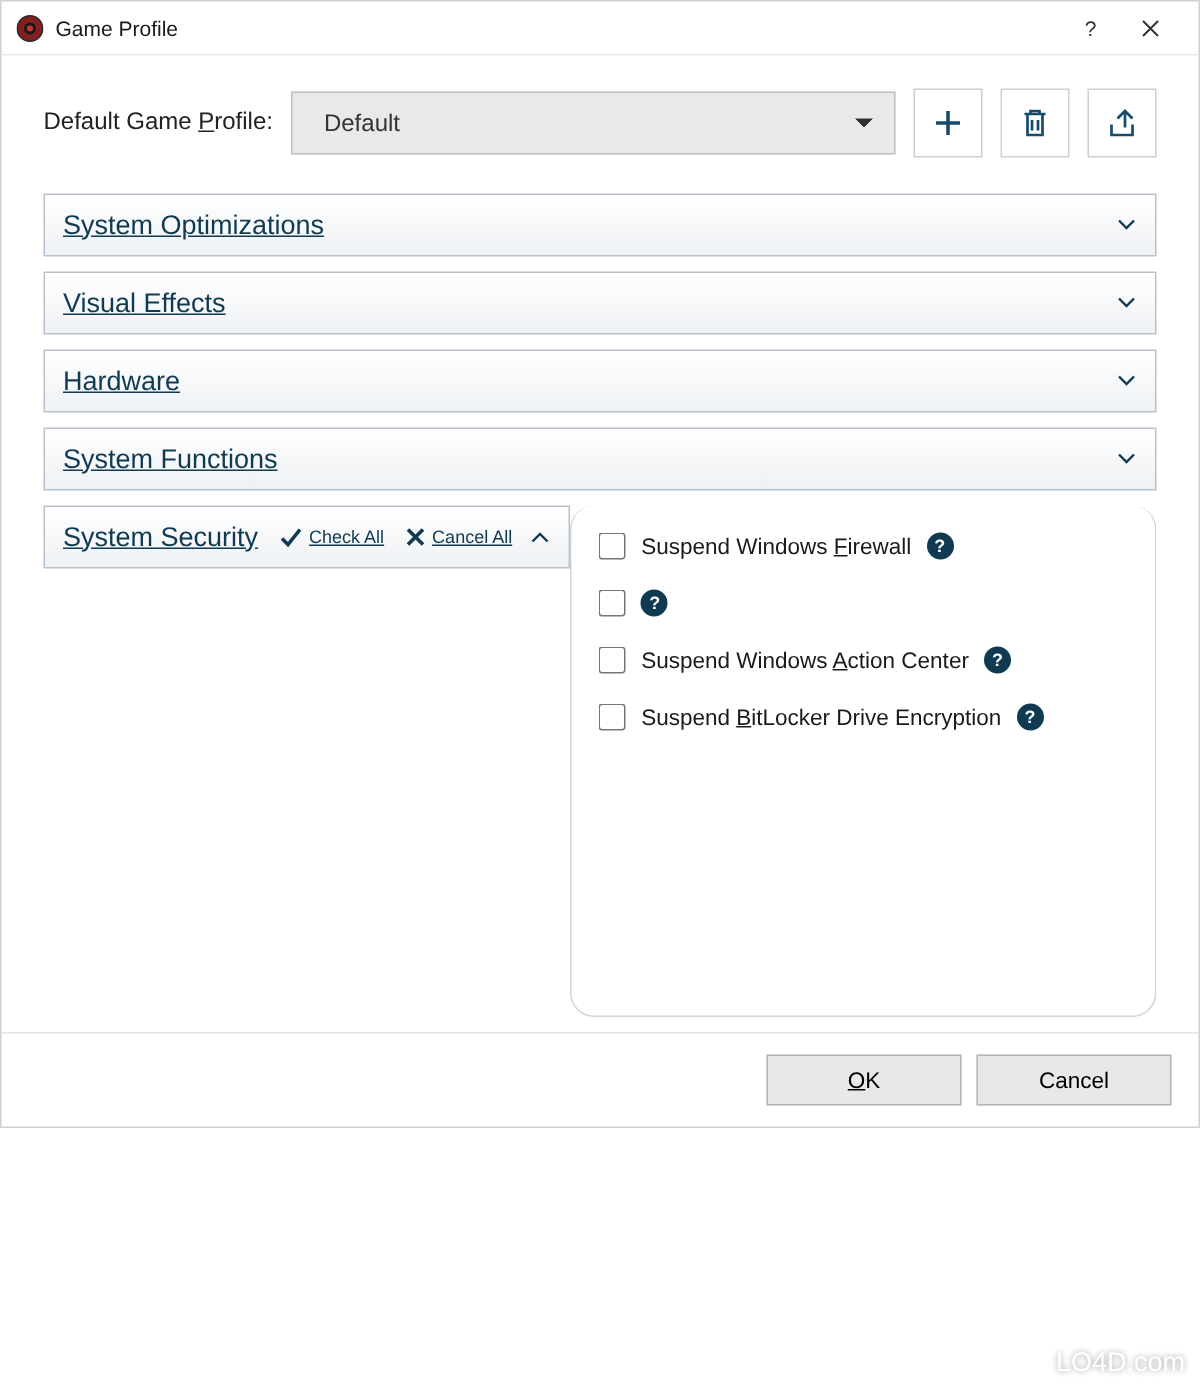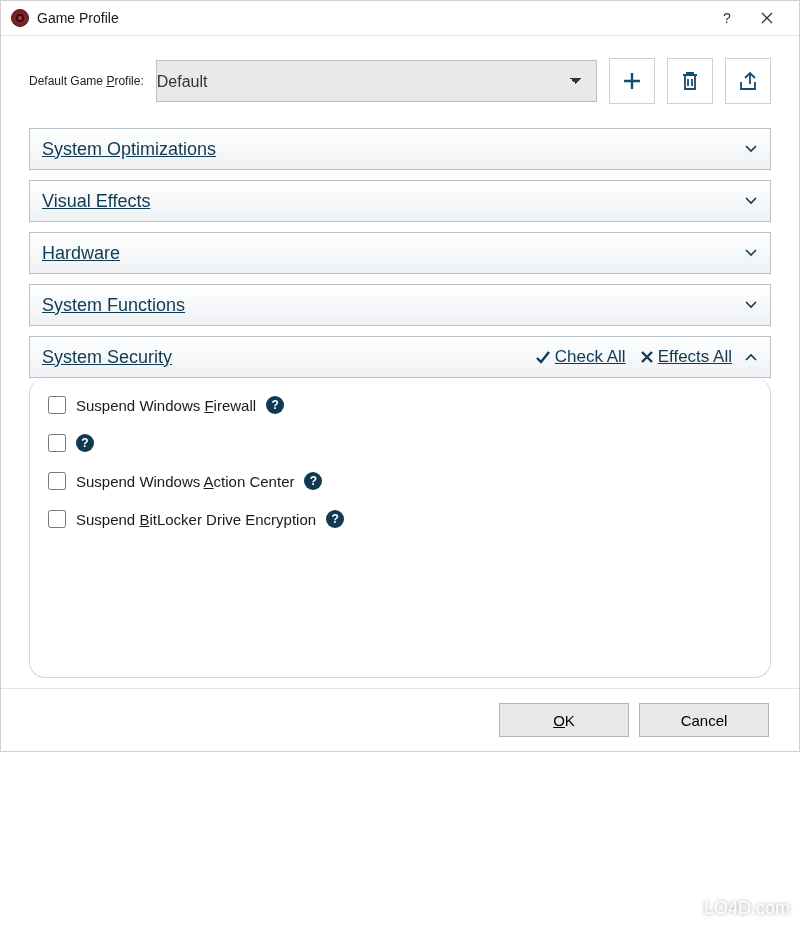--- a/index.html
+++ b/index.html
@@ -37,23 +37,23 @@
   color:#333; cursor:pointer;
 }
 .content {
   flex: 1;
   padding: 22px 28px 10px 28px;
   display:flex; flex-direction:column;
 }
 .toprow {
   display:flex; align-items:center; gap: 12px; margin-bottom: 24px;
 }
-.toprow .label { font-size: 12px; color:#222; }
+.toprow .label { font-size: 16px; color:#222; }
 .toprow select {
-  flex:1; height: 42px; font-size:16px; color:#333; padding: 0 0;
+  flex:1; height: 42px; font-size:16px; color:#333; padding: 0 21px;
   border:1px solid #bfbfbf; background:#e9e9e9;
   appearance:none; -webkit-appearance:none;
   background-image: linear-gradient(45deg, transparent 50%, #333 50%), linear-gradient(135deg, #333 50%, transparent 50%);
   background-position: calc(100% - 20px) 50%, calc(100% - 14px) 50%;
   background-size: 6px 6px, 6px 6px;
   background-repeat: no-repeat;
 }
 .icon-btn {
   width: 46px; height: 46px; border:1px solid #cfcfcf; background:#fff;
   display:flex; align-items:center; justify-content:center; cursor:pointer;
@@ -66,21 +66,21 @@
   height: 42px;
   display:flex; align-items:center;
   padding: 0 12px;
   font-size: 18px;
   color:#0f3a52;
   cursor:pointer;
   text-decoration:underline;
 }
 .section-header .spacer { flex:1; }
 .section-header .mini {
-  font-size: 17px; color:#0f3a52; display:flex; align-items:center; gap:4px;
+  font-size: 12px; color:#0f3a52; display:flex; align-items:center; gap:4px;
   margin-left: 14px; cursor:pointer;
 }
 .chevron { margin-left: 12px; display:flex; }
 .section-body {
   border:1px solid #cfd6dc; border-top:none;
   padding: 18px 18px 10px 18px;
   min-height: 300px;
   background:#fff;
 }
 .opt-row {
@@ -91,21 +91,21 @@
 .opt-row input[type=checkbox] {
   width: 18px; height:18px; accent-color:#0f3a52; cursor:pointer;
 }
 .help-badge {
   width: 18px; height:18px; border-radius:50%; background:#0f3a52; color:#fff;
   display:flex; align-items:center; justify-content:center; font-size:12px; font-weight:bold;
   cursor:pointer;
 }
 .footer {
   display:flex; justify-content:flex-end; gap:10px;
-  padding: 14px 30px;
+  padding: 14px 18px;
   border-top:1px solid #e4e4e4;
 }
 .footer button {
   min-width: 130px; height: 34px; font-size:15px;
   border:1px solid #b5b5b5; background:#e8e8e8; cursor:pointer;
 }
 .underline-char { text-decoration: underline; }
 .watermark {
   position:absolute; bottom:6px; right:10px; color:#fff;
   font-size:18px; display:flex; align-items:center; gap:6px;
@@ -199,35 +199,35 @@
       <div class="section-header">
         <span>System Functions</span>
         <span class="spacer"></span>
         <span class="chevron">
           <svg width="14" height="10" viewBox="0 0 14 10">
               <path d="M2 2 L7 7 L12 2" stroke="#0f3a52" stroke-width="1.6" fill="none"></path>
             </svg>
         </span>
       </div>
 
-      <div style="display:flex;flex-direction:column;flex:1;">
+      <div style="display:flex;flex-direction:row;flex:1;">
         <div class="section-header">
           <span>System Security</span>
           <span class="spacer"></span>
           <span class="mini">
             <svg width="16" height="16" viewBox="0 0 16 16">
                 <path d="M2 9 L6 13 L14 3" stroke="#0f3a52" stroke-width="2.4" fill="none"></path>
               </svg>
             <span>Check All</span>
           </span>
           <span class="mini">
             <svg width="14" height="14" viewBox="0 0 14 14">
                 <path d="M2 2 L12 12 M12 2 L2 12" stroke="#0f3a52" stroke-width="2.4" fill="none"></path>
               </svg>
-            <span>Effects All</span>
+            <span>Cancel All</span>
           </span>
           <span class="chevron">
             <svg width="14" height="10" viewBox="0 0 14 10">
                 <path d="M2 8 L7 3 L12 8" stroke="#0f3a52" stroke-width="1.6" fill="none"></path>
               </svg>
           </span>
         </div>
 
         <div class="section-body" style="flex:1;border-radius:16px;">
           <div class="opt-row">

